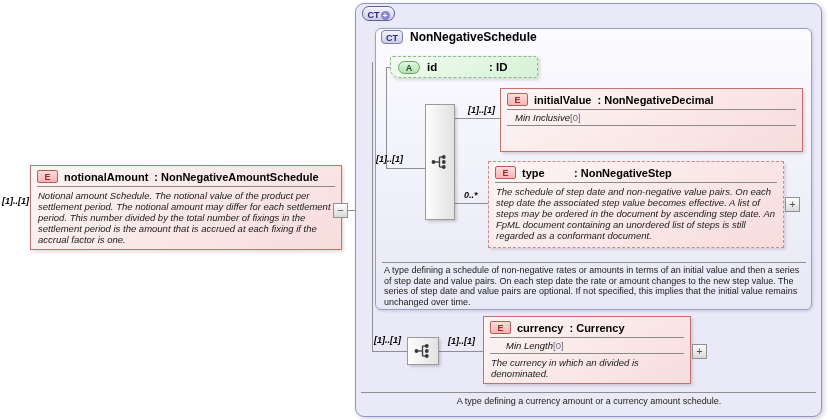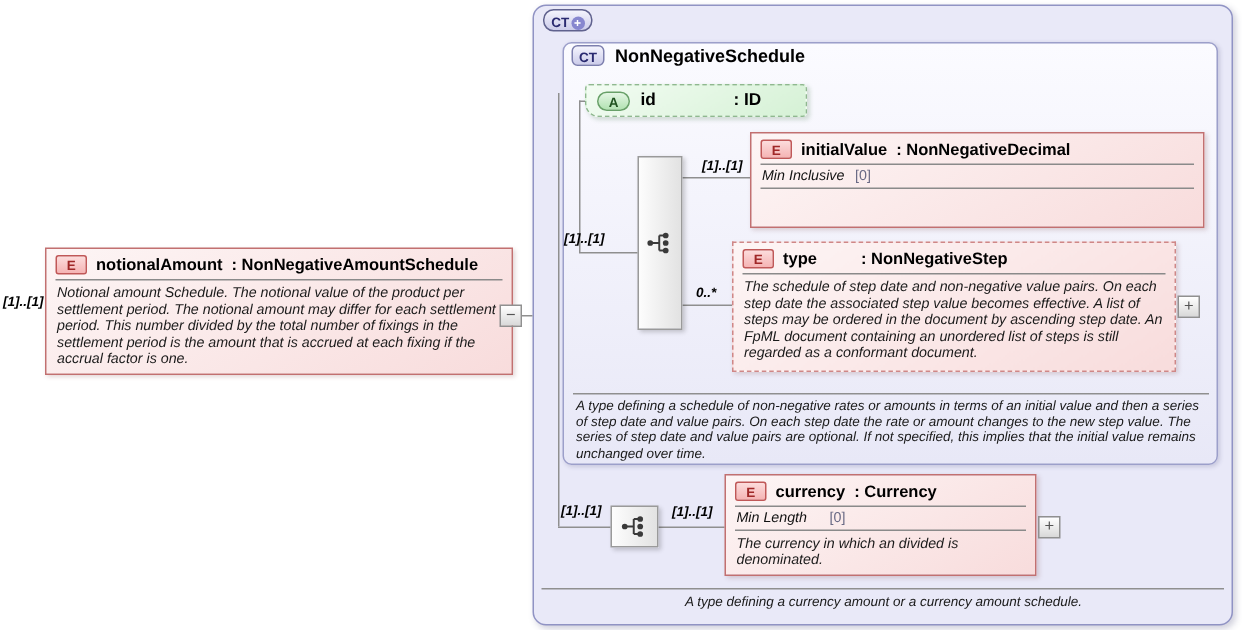--- a/index.html
+++ b/index.html
@@ -35,21 +35,21 @@
   .ebox{position:absolute;box-sizing:border-box;z-index:3;
         background:linear-gradient(150deg,#fdf5f5 0%,#f8dcdc 100%);
         border:1px solid #c27070;box-shadow:1.5px 1.5px 3px rgba(120,60,60,.22);}
   .ebox.dashed{border-style:dashed;border-color:#cf8787;}
   .etitle{display:flex;align-items:center;gap:6px;padding:4px 6px 3px;
           font-size:11px;font-weight:bold;white-space:nowrap;}
   .tname.w55{display:inline-block;min-width:55px;}
   .tname.w46{display:inline-block;min-width:46px;}
   .edivider{height:1px;background:#8a8a8a;margin:0 6px;}
   .efacets{padding:2px 7px 2px;font-size:9.5px;}
-  .frow{display:flex;line-height:11px;}
+  .frow{display:flex;line-height:11px;text-align:right;}
   .fname{font-style:italic;min-width:62px;color:#111;}
   .fval{color:#6a6a85;}
   .edesc{padding:3px 7px 4px;font-size:9.5px;font-style:italic;line-height:11px;color:#1a1a1a;}
 
   
   .abox{position:absolute;box-sizing:border-box;z-index:3;height:22px;
         display:flex;align-items:center;gap:7px;padding:0 7px;
         font-size:11.5px;font-weight:bold;color:#000;
         background:linear-gradient(150deg,#f3fcf3 0%,#d5f1d5 100%);
         border:1px dashed #8fb88f;border-radius:3px 3px 3px 9px;
@@ -70,21 +70,21 @@
         color:#555;font-size:11px;display:flex;align-items:center;justify-content:center;
         line-height:1;cursor:pointer;}
 
   
   .seqbox{position:absolute;box-sizing:border-box;z-index:3;
           background:linear-gradient(90deg,#fdfdfd,#e2e2e2);
           border:1px solid #9a9a9a;display:flex;align-items:center;justify-content:center;
           box-shadow:1.5px 1.5px 3px rgba(0,0,0,.2);}
 
   
-  .annot{position:absolute;font-size:9px;font-style:italic;line-height:10.5px;
+  .annot{position:absolute;font-size:9px;line-height:10.5px;
          color:#1a1a1a;z-index:3;}
   .adiv{position:absolute;height:1px;background:#8f8f8f;z-index:3;}
 </style>
 </head>
 <body>
 
 <div class="canvas">
 
   <div class="panel outer" style="left:355px;top:3px;width:467px;height:414px;"></div>
 

